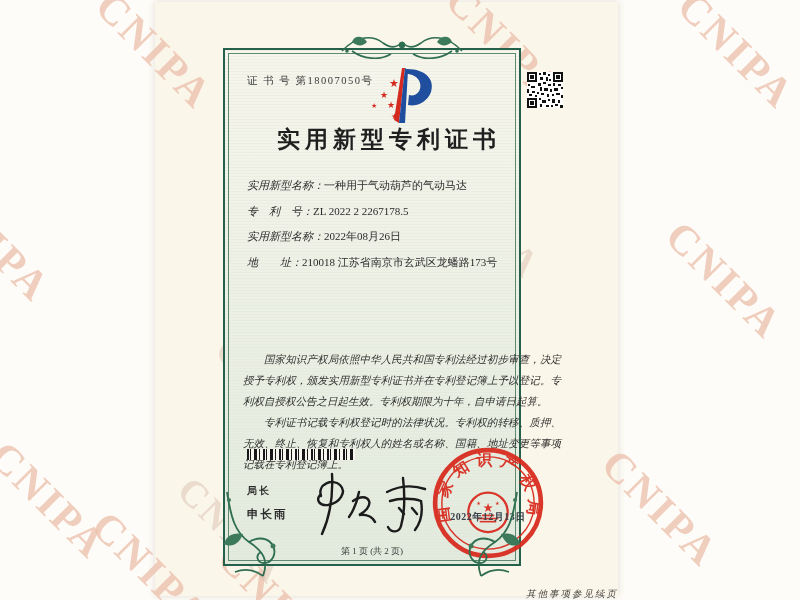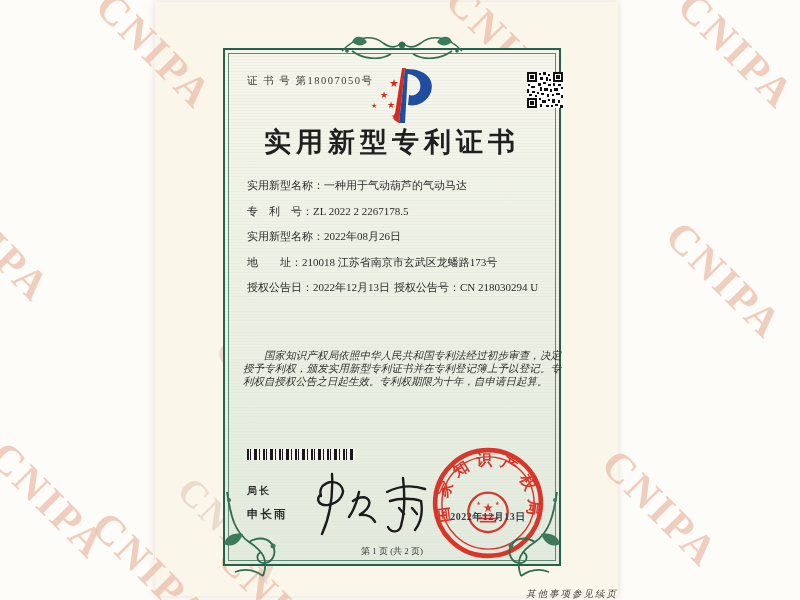--- a/index.html
+++ b/index.html
@@ -22,46 +22,46 @@
   .wm.lite{font-size:38px;color:rgba(213,186,170,0.45);}
   
   .paper{
     position:absolute;left:155px;top:2px;width:463px;height:594px;
     background:#fbf6ea;
     box-shadow:0 0 7px rgba(90,70,50,0.18);
     z-index:2;
   }
   
   .frame{
-    position:absolute;left:223px;top:48px;width:338px;height:518px;
+    position:absolute;left:223px;top:48px;width:298px;height:518px;
     border:2.5px solid #25604a;
     box-sizing:border-box;
     background:
       linear-gradient(180deg, rgba(246,245,236,0.55), rgba(223,232,219,0.85)),
       repeating-linear-gradient(0deg, rgba(110,155,125,0.14) 0 1px, transparent 1px 3px),
       #f8f6ec;
     z-index:4;
   }
   .frame .inner-line{
     position:absolute;left:3px;top:3px;right:3px;bottom:3px;
     border:1px solid #5d8a70;pointer-events:none;
   }
   .content{position:absolute;left:0;top:0;width:100%;height:100%;z-index:6;}
   .cert-no{position:absolute;left:22px;top:24px;font-size:10.5px;letter-spacing:1.5px;color:#3a3a3a;}
   .title{
-    position:absolute;left:0;top:74px;width:100%;text-align:center;
-    font-size:27px;font-weight:bold;letter-spacing:5px;color:#1f1f1f;
+    position:absolute;left:17px;top:74px;width:100%;text-align:center;
+    font-size:23px;font-weight:bold;letter-spacing:5px;color:#1f1f1f;
   }
   .rows{position:absolute;left:22px;top:128px;right:18px;}
   .row{height:25.6px;font-size:11px;white-space:nowrap;color:#2b2b2b;position:relative;}
-  .row .lbl{color:#2b2b2b;}
+  .row .lbl{color:#2b2b2b;font-style:italic;}
   .row .second{position:absolute;left:147px;top:0;}
   .paras{
     position:absolute;left:18px;top:299px;width:318px;
-    font-size:10.5px;line-height:13px;text-align:justify;
+    font-size:10.5px;line-height:21px;text-align:justify;
     font-style:italic;color:#30302e;
   }
   .paras p{margin:0;text-indent:2em;}
   .barcode{
     position:absolute;left:22px;top:399px;width:108px;height:11px;
     background:repeating-linear-gradient(90deg,
       #17171a 0 2px,#f7f5ee 2px 3px,#17171a 3px 4px,#f7f5ee 4px 7px,
       #17171a 7px 10px,#f7f5ee 10px 12px,#17171a 12px 13px,#f7f5ee 13px 16px);
   }
   .signer-title{position:absolute;left:22px;top:434px;font-size:10px;font-weight:bold;letter-spacing:2px;}
@@ -223,30 +223,25 @@
       </div>
       <div class="row">
         <span class="lbl">专　利　号：</span><span>ZL 2022 2 2267178.5</span>
       </div>
       <div class="row">
         <span class="lbl">实用新型名称：</span><span>2022年08月26日</span>
       </div>
       <div class="row">
         <span class="lbl">地　　址：</span><span>210018 江苏省南京市玄武区龙蟠路173号</span>
       </div>
-      <div class="row">
-        <span class="lbl">授权公告日：</span><span>2022年12月13日</span>
-        <span class="second">
-          <span class="lbl">授权公告号：</span><span>CN 218030294 U</span>
-        </span>
-      </div>
     </div>
 
     <div class="paras">
       <p>国家知识产权局依照中华人民共和国专利法经过初步审查，决定授予专利权，颁发实用新型专利证书并在专利登记簿上予以登记。专利权自授权公告之日起生效。专利权期限为十年，自申请日起算。</p>
+      <p>专利证书记载专利权登记时的法律状况。专利权的转移、质押、无效、终止、恢复和专利权人的姓名或名称、国籍、地址变更等事项记载在专利登记簿上。</p>
     </div>
 
     <div class="barcode"></div>
 
     <div class="signer-title">局长</div>
     <div class="signer-name">申长雨</div>
 
     <svg class="signature" width="130" height="70" viewBox="0 0 130 70">
       <g stroke="#1b1b1b" fill="none" stroke-width="2.4" stroke-linecap="round">
         <path d="M14,26 C10,14 26,8 33,15 C40,22 33,33 21,35 C12,36 9,30 13,25"></path>

